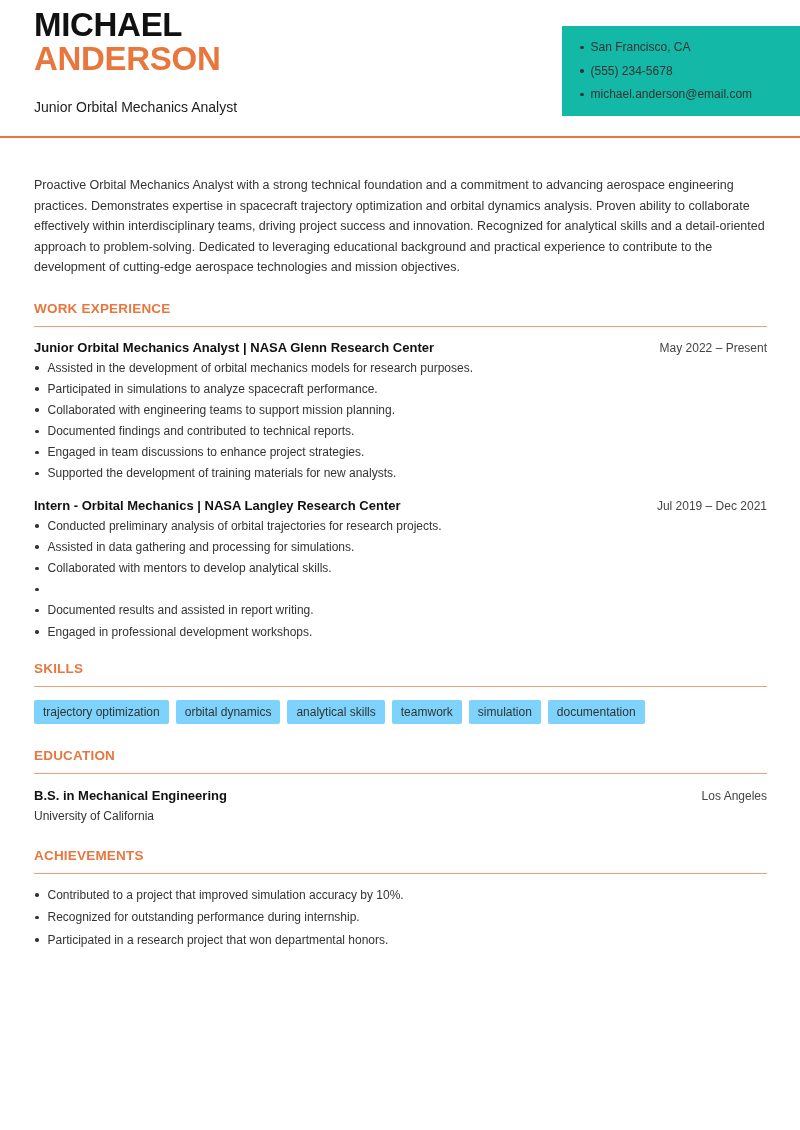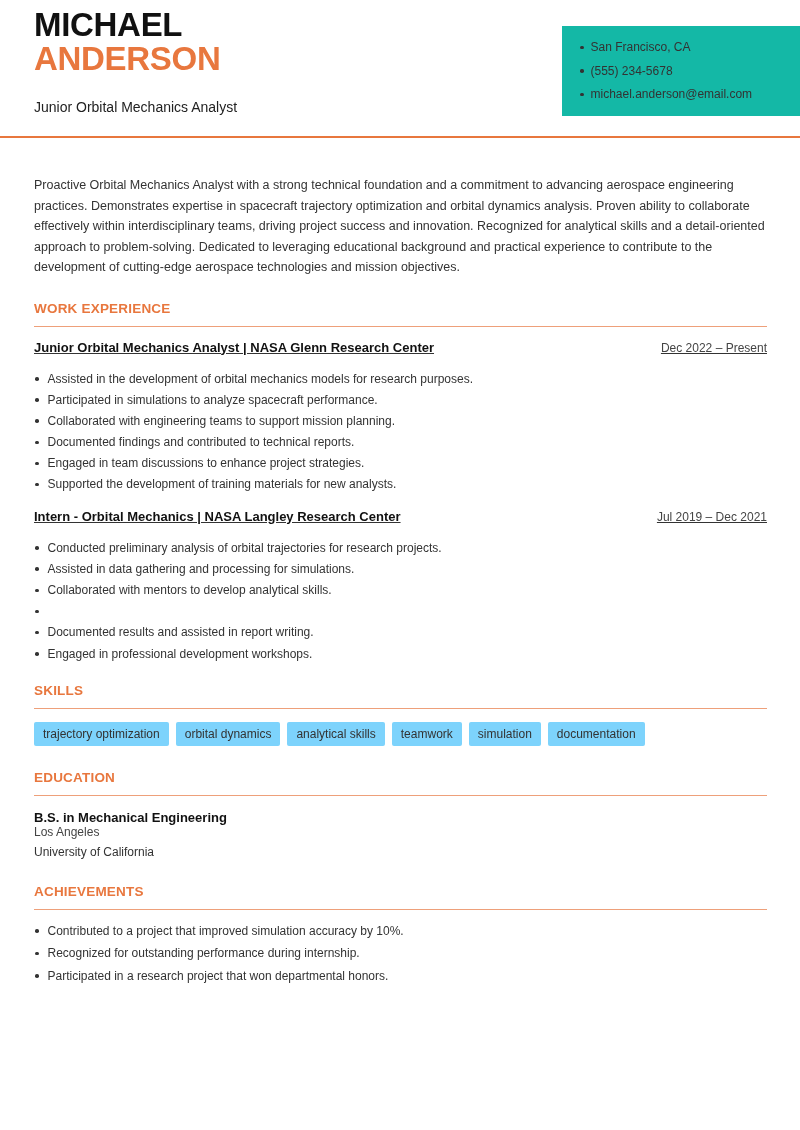--- a/index.html
+++ b/index.html
@@ -13,31 +13,31 @@
   .jobtitle { position: absolute; left: 34px; top: 99px; font-size: 14px; color: #222222; }
 
   .contact { position: absolute; left: 562px; top: 26px; width: 238px; height: 90px; background: #14b8a6; padding: 13px 0 0 18px; }
   .contact-item { font-size: 12px; color: #333; height: 23.5px; line-height: 16px; display: flex; align-items: flex-start; }
   .bullet { width: 3.5px; height: 3.5px; background: #333; border-radius: 50%; display: inline-block; margin: 6.5px 7px 0 0; flex-shrink: 0; }
 
   .content { position: absolute; left: 34px; top: 175px; width: 733px; }
   .summary { font-size: 12.5px; line-height: 20.5px; color: #333; }
 
   .section-title { color: #e8773e; font-weight: 700; font-size: 13.5px; letter-spacing: 0.2px; padding-bottom: 10px; border-bottom: 1.5px solid #eea07a; }
-  .job-head { display: flex; justify-content: space-between; align-items: baseline; margin-top: 13px; text-decoration: underline; }
+  .job-head { display: flex; justify-content: space-between; align-items: baseline; margin-top: 13px; }
   .job-title { font-weight: 700; font-size: 13px; color: #111; }
   .job-date { font-size: 12px; color: #444; }
-  ul.bullets { list-style: none; margin-top: 16px; }
+  ul.bullets { list-style: none; margin-top: 5px; }
   ul.bullets li { font-size: 12px; color: #333; height: 21.2px; line-height: 16px; display: flex; align-items: flex-start; }
   ul.bullets li .bullet { margin-top: 6.5px; margin-right: 9px; margin-left: 1px; }
 
   .tags { display: flex; gap: 7px; margin-top: 13px; }
   .tag { background: #7dd3fc; font-size: 12px; color: #333; padding: 0 9px; height: 24px; line-height: 24px; border-radius: 2px; }
 
-  .edu-head { display: flex; justify-content: space-between; align-items: baseline; margin-top: 14px; flex-direction: column; }
+  .edu-head { display: flex; justify-content: space-between; align-items: baseline; margin-top: 14px; }
   .edu-degree { font-weight: 700; font-size: 13px; color: #111; }
   .edu-loc { font-size: 12px; color: #444; }
   .edu-school { font-size: 12px; color: #333; margin-top: 6px; }
 </style>
 </head>
 <body>
 
 <div class="header">
   <div class="name">
     <span class="first">MICHAEL</span>
@@ -63,21 +63,21 @@
 
 <div class="content">
   <p class="summary">Proactive Orbital Mechanics Analyst with a strong technical foundation and a commitment to advancing aerospace engineering practices. Demonstrates expertise in spacecraft trajectory optimization and orbital dynamics analysis. Proven ability to collaborate effectively within interdisciplinary teams, driving project success and innovation. Recognized for analytical skills and a detail-oriented approach to problem-solving. Dedicated to leveraging educational background and practical experience to contribute to the development of cutting-edge aerospace technologies and mission objectives.</p>
 
   <div style="margin-top:23px">
     <div class="section-title">WORK EXPERIENCE</div>
 
     <div>
       <div class="job-head">
         <span class="job-title">Junior Orbital Mechanics Analyst | NASA Glenn Research Center</span>
-        <span class="job-date">Dec 2022 – Present</span>
+        <span class="job-date">May 2022 – Present</span>
       </div>
       <ul class="bullets">
         <li>
             <span class="bullet"></span>
             <span>Assisted in the development of orbital mechanics models for research purposes.</span>
           </li>
         <li>
             <span class="bullet"></span>
             <span>Participated in simulations to analyze spacecraft performance.</span>
           </li>

